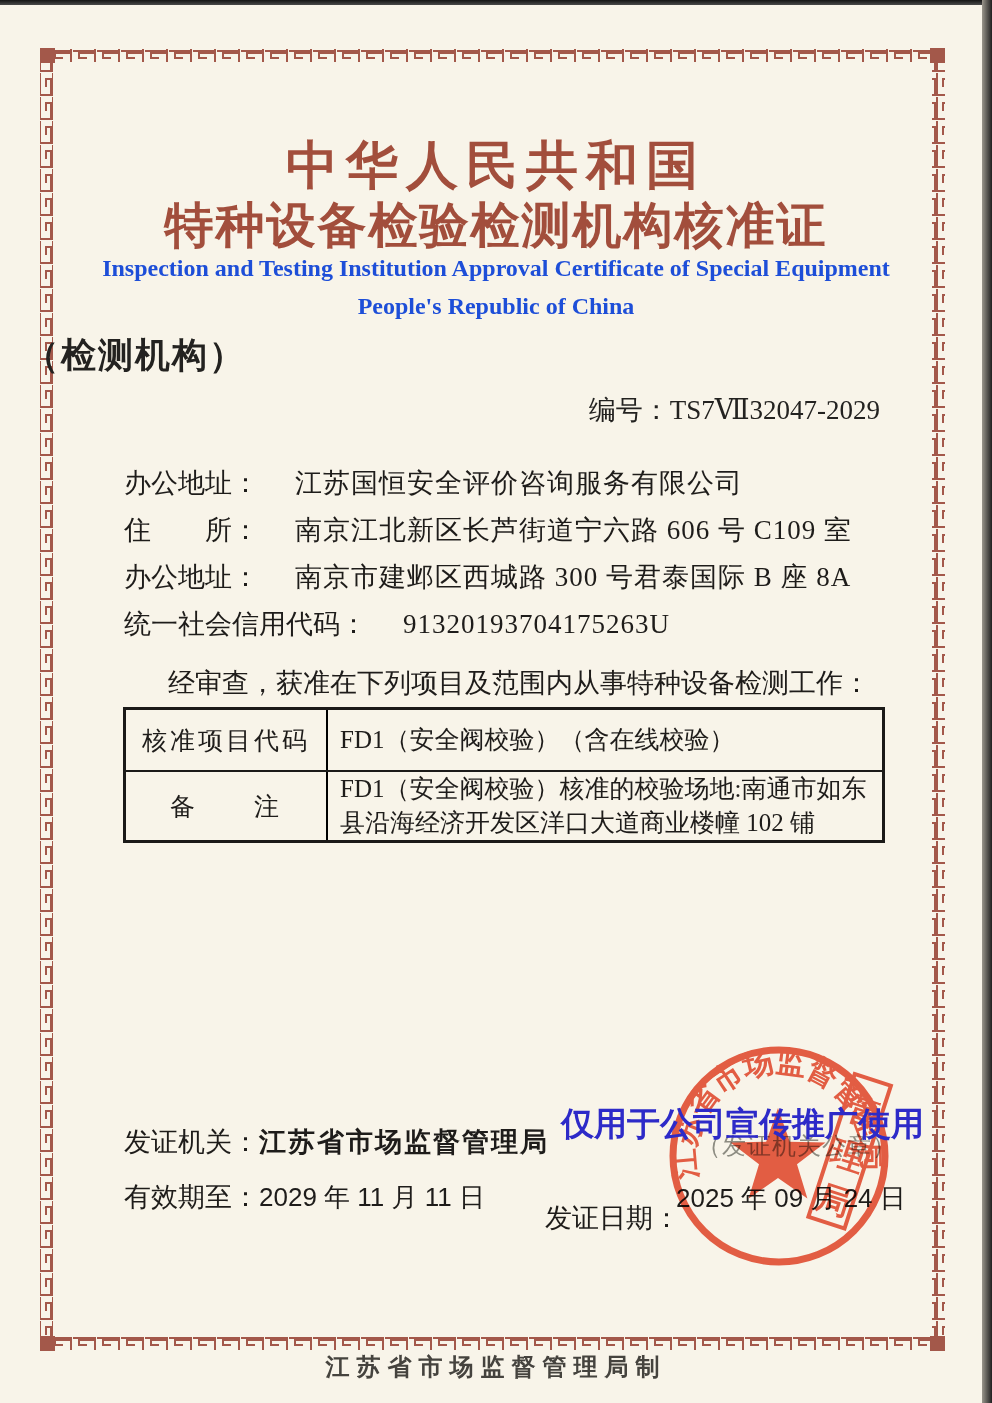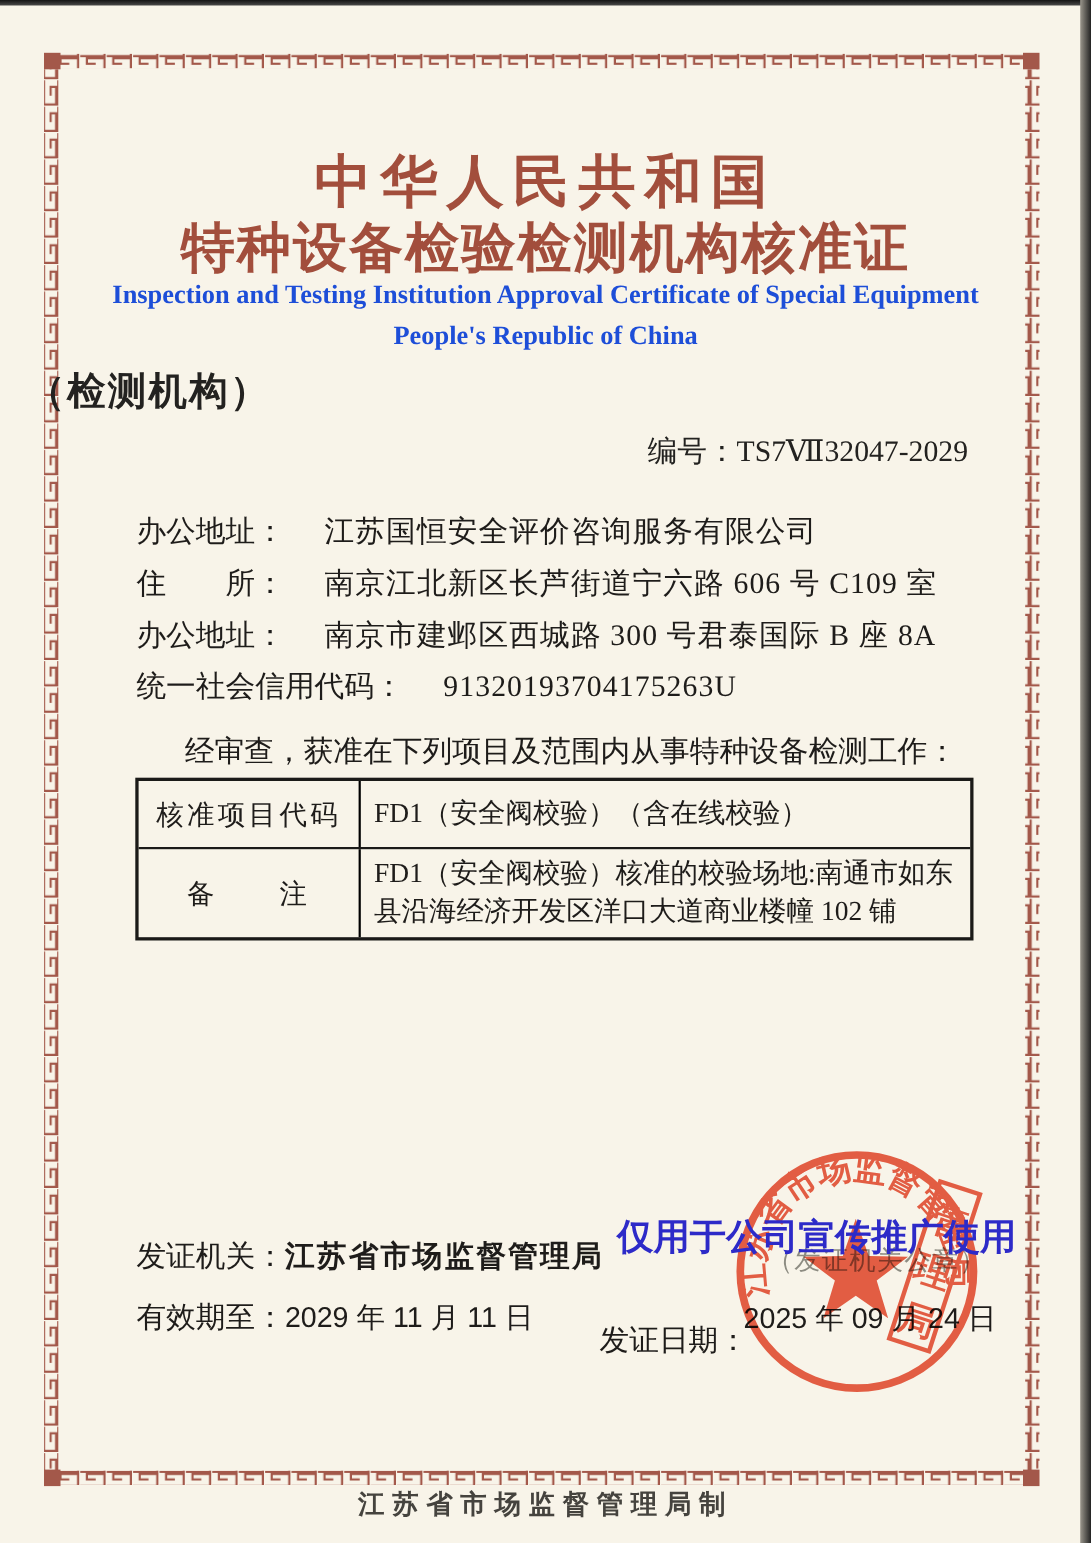--- a/index.html
+++ b/index.html
@@ -36,21 +36,21 @@
   .info-block { position:absolute; left:124px; top:460px; width:770px; z-index:10; }
   .info-row { font-size:27px; line-height:47px; white-space:nowrap; }
   .info-row .val { letter-spacing:1px;margin-left:36px; }
 
   .statement { position:absolute; left:168px; top:665px; font-size:27px; z-index:10; }
 
   .approval-table { position:absolute; left:123px; top:707px; width:762px;
     border:3px solid #1b1a18; z-index:10; background:transparent; }
   .tr { display:flex; }
   .tr.r1 { height:62px; border-bottom:2px solid #1b1a18; }
-  .tr.r2 { height:80px; }
+  .tr.r2 { height:68px; }
   .th { width:202px; border-right:2px solid #000000; display:flex;
     align-items:center; justify-content:center; font-size:25px;
     letter-spacing:3px; text-align:center; }
   .td { flex:1; display:flex; align-items:center; padding:2px 12px;
     font-size:25px; line-height:34px; }
 
   .issuer-line { position:absolute; left:124px; top:1124px; font-size:27px; z-index:10; }
   .issuer-line .val { font-weight:bold; letter-spacing:2px; }
   .valid-line { position:absolute; left:124px; top:1179px; font-size:27px; z-index:10; }
   .valid-line .val, .issue-date-value {

